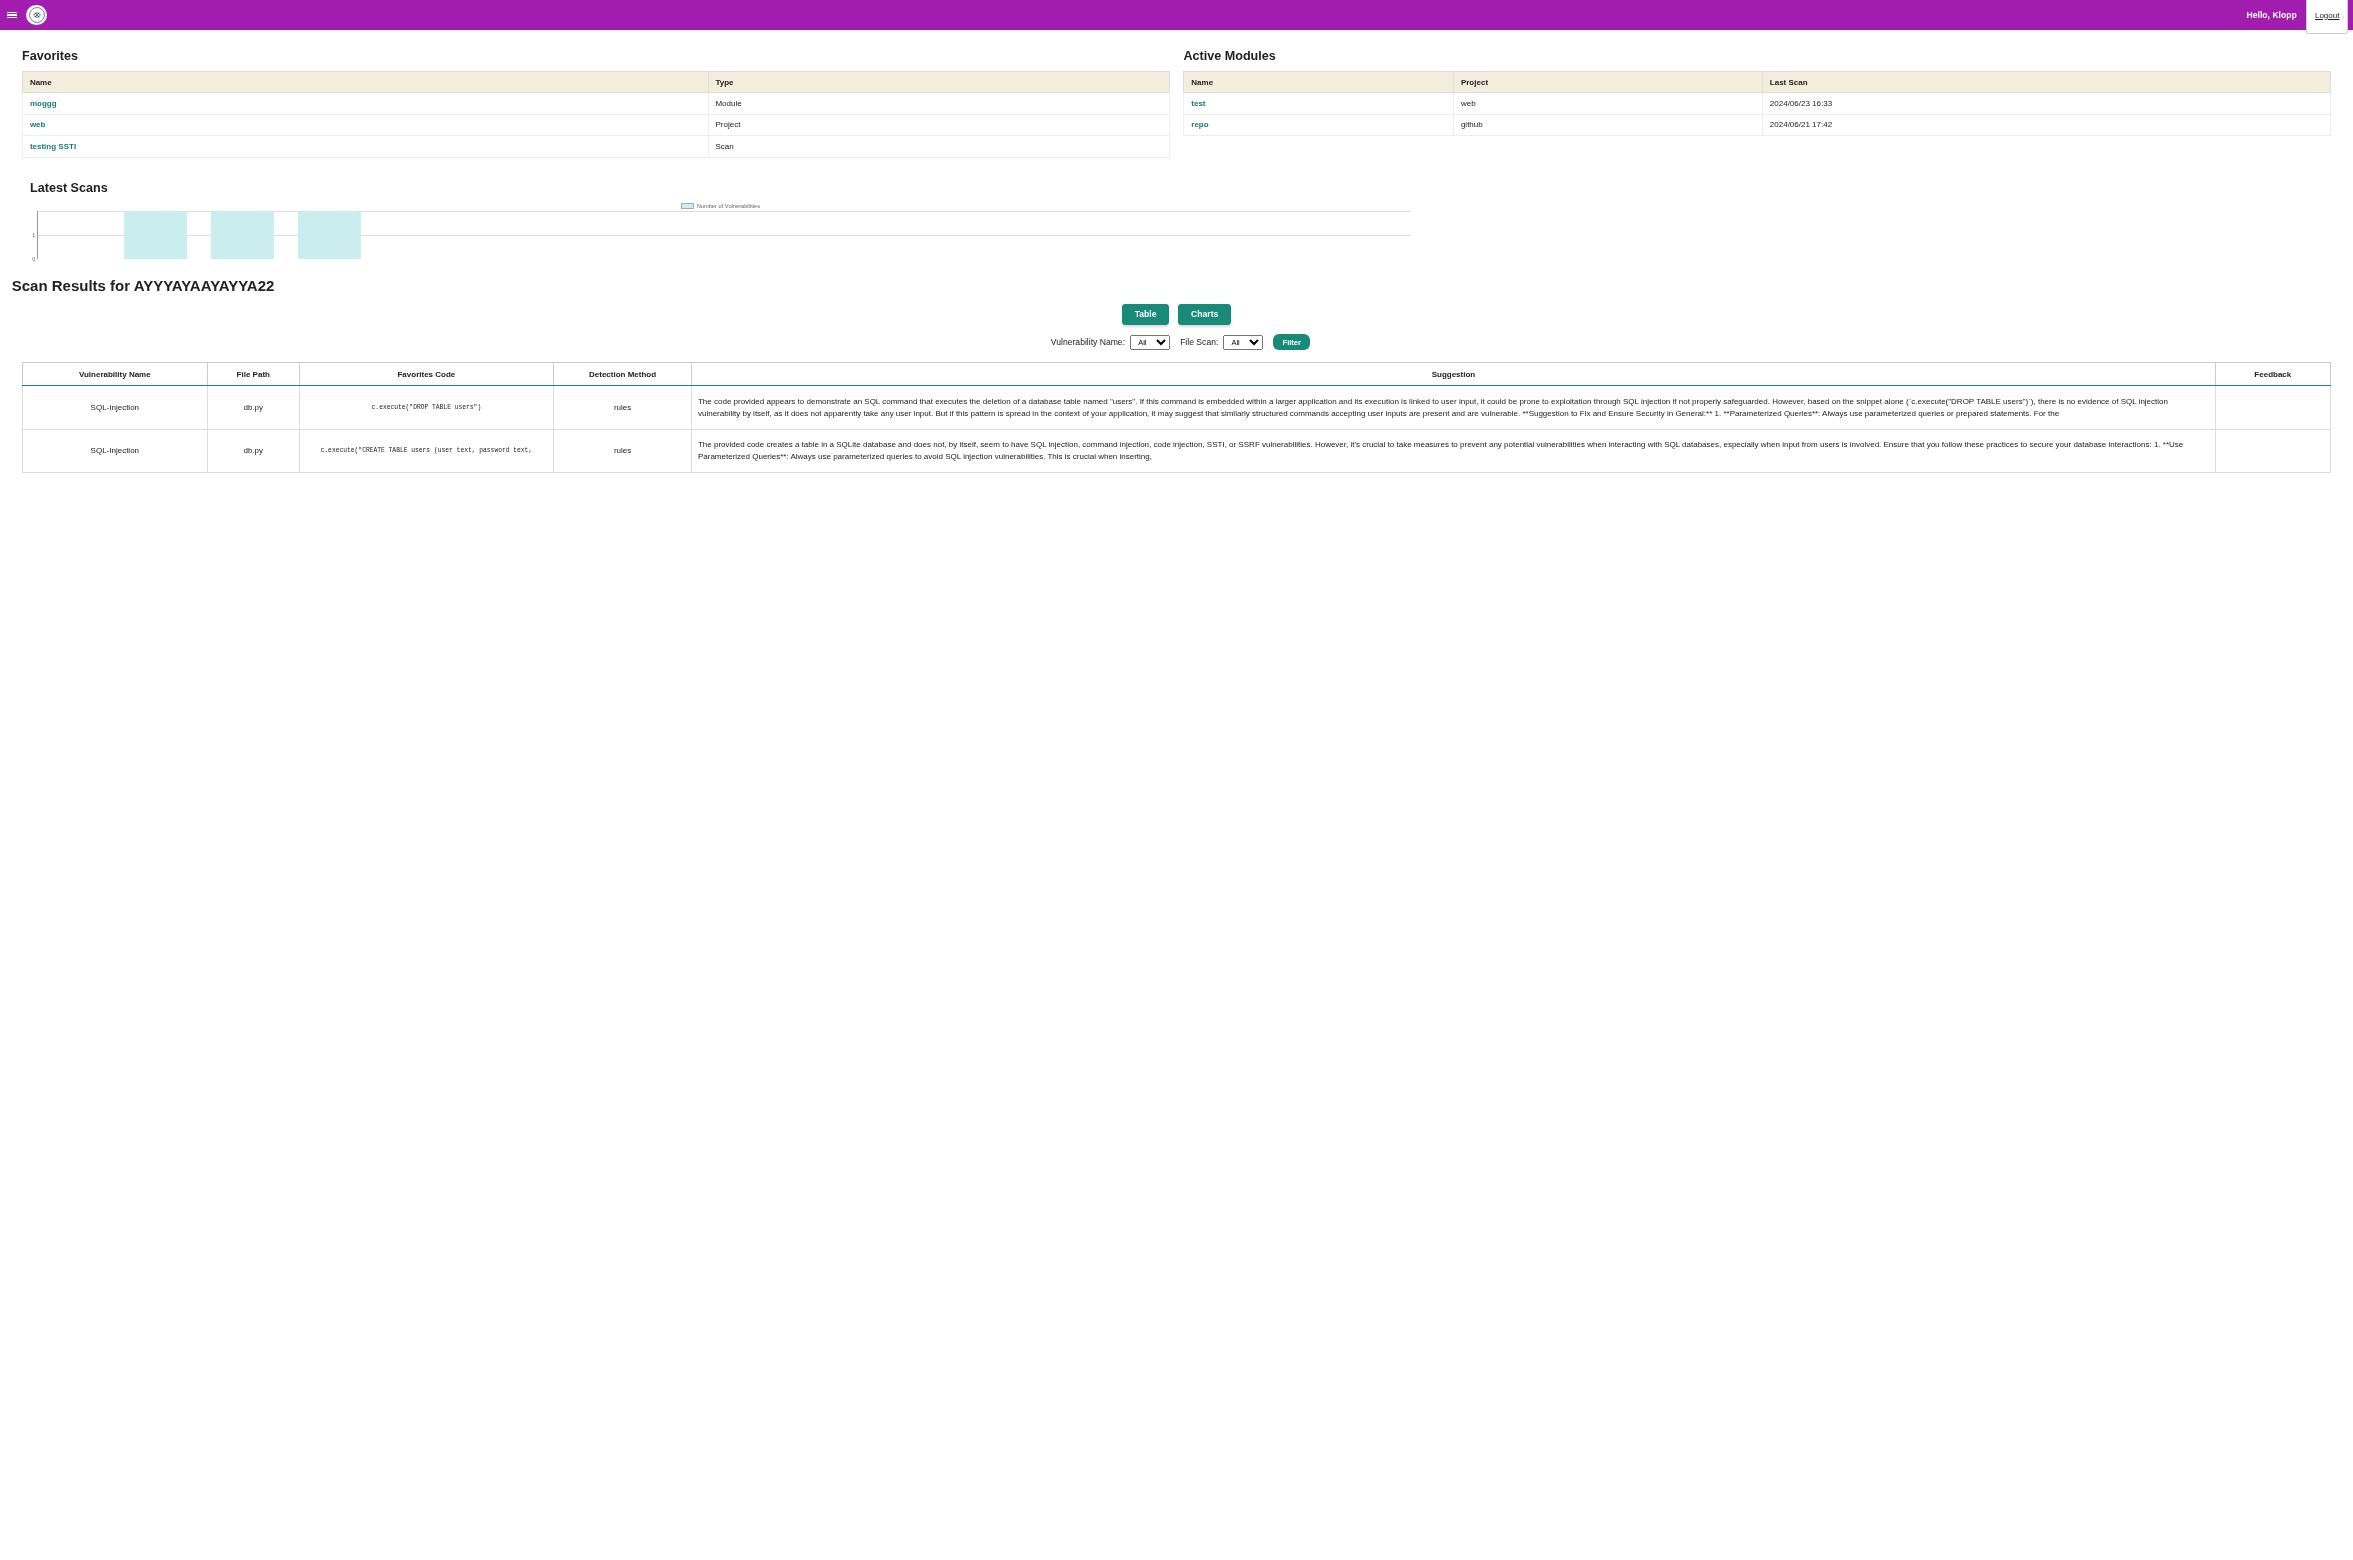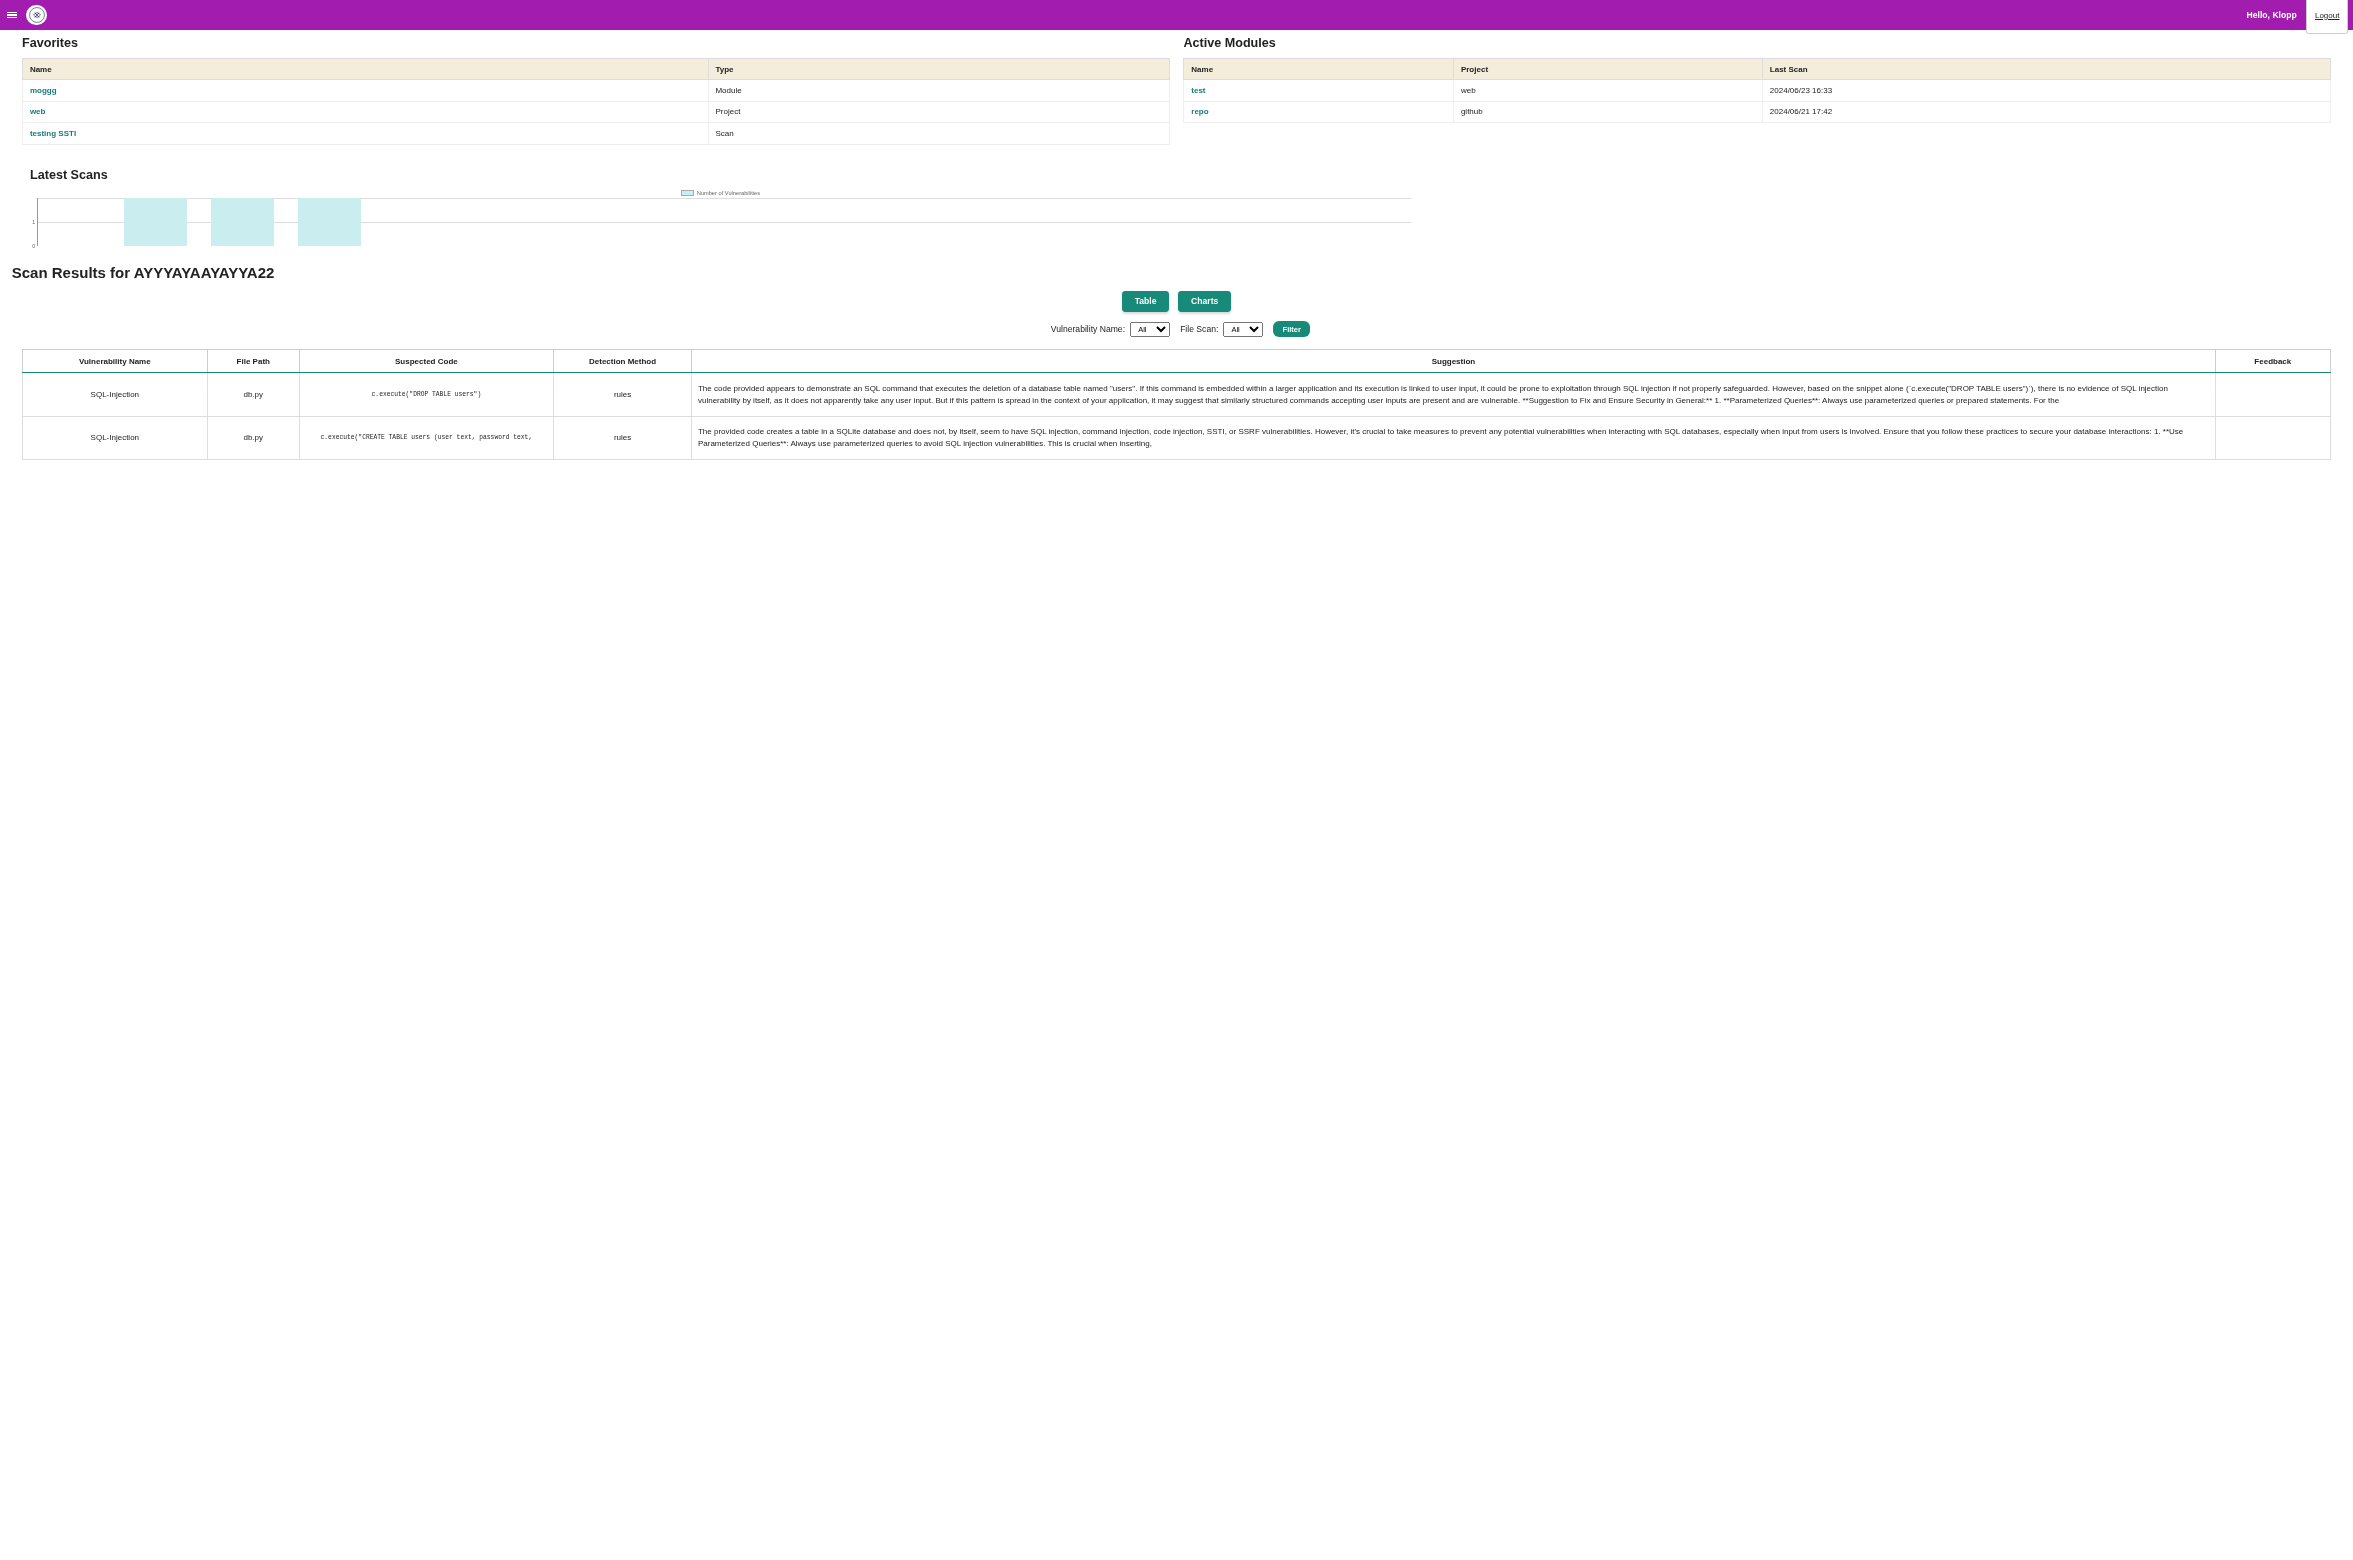--- a/index.html
+++ b/index.html
@@ -5,21 +5,21 @@
 * { margin: 0; padding: 0; box-sizing: border-box; }
 body { font-family: -apple-system, BlinkMacSystemFont, 'Segoe UI', Arial, sans-serif; background: #fff; color: #222; }
 .header { background: #a21caf; height: 30px; display: flex; align-items: center; padding: 0 4.6px; justify-content: space-between; }
 .header-left { display: flex; align-items: center; gap: 6.9px; }
 .hamburger { color: #fff; cursor: pointer; display: flex; flex-direction: column; gap: 1.7px; padding: 2.3px; }
 .hamburger span { width: 10.3px; height: 1.1px; background: #fff; }
 .logo { width: 20.7px; height: 20.7px; border-radius: 50%; background: #fff; display: flex; align-items: center; justify-content: center; font-size: 10.3px; color: #0d2847; font-weight: bold; }
 .header-right { display: flex; align-items: center; gap: 9.2px; }
 .greeting { color: #fff; font-weight: 600; font-size: 8.6px; }
 .logout-btn { background: #fff; border: 0.6px solid #ccc; padding: 13px 8px; border-radius: 2.3px; font-size: 8px; text-decoration: underline; cursor: pointer; color: #222; }
-.content { padding: 6px 22px; }
+.content { padding: 19px 22px; }
 .top-row { display: flex; gap: 13.8px; margin-bottom: 23px; }
 .panel { flex: 1; }
 .panel h2 { font-size: 12.6px; font-weight: 700; margin-bottom: 8px; }
 table.data { width: 100%; border-collapse: collapse; }
 table.data th { background: #f5eddc; text-align: left; padding: 5.7px 6.9px; font-weight: 600; font-size: 8px; border: 0.6px solid #ddd; }
 table.data td { padding: 5.7px 6.9px; border: 0.6px solid #eee; font-size: 8px; }
 table.data td.link { color: #1a7a7a; cursor: pointer; font-weight: bold; }
 .latest-scans { margin-top: 11.5px; padding-left: 8px;}
 .latest-scans h2 { font-size: 12.6px; font-weight: 700; margin-bottom: 8px; }
 .chart-area { position: relative; height: 57px; width: 60%; }
@@ -151,21 +151,21 @@
     <label>File Scan:</label>
     <select><option>All</option></select>
     <button class="btn-filter">Filter</button>
   </div>
 
   <table class="results">
     <thead>
         <tr>
       <th style="width:8%">Vulnerability Name</th>
       <th style="width:4%">File Path</th>
-      <th style="width:11%">Suspected Code</th>
+      <th style="width:11%">Favorites Code</th>
       <th style="width:6%">Detection Method</th>
       <th>Suggestion</th>
       <th style="width:5%">Feedback</th>
     </tr>
       </thead>
     <tbody>
       <tr>
         <td class="center">SQL-Injection</td>
         <td class="center">db.py</td>
         <td class="code">c.execute("DROP TABLE users")</td>

